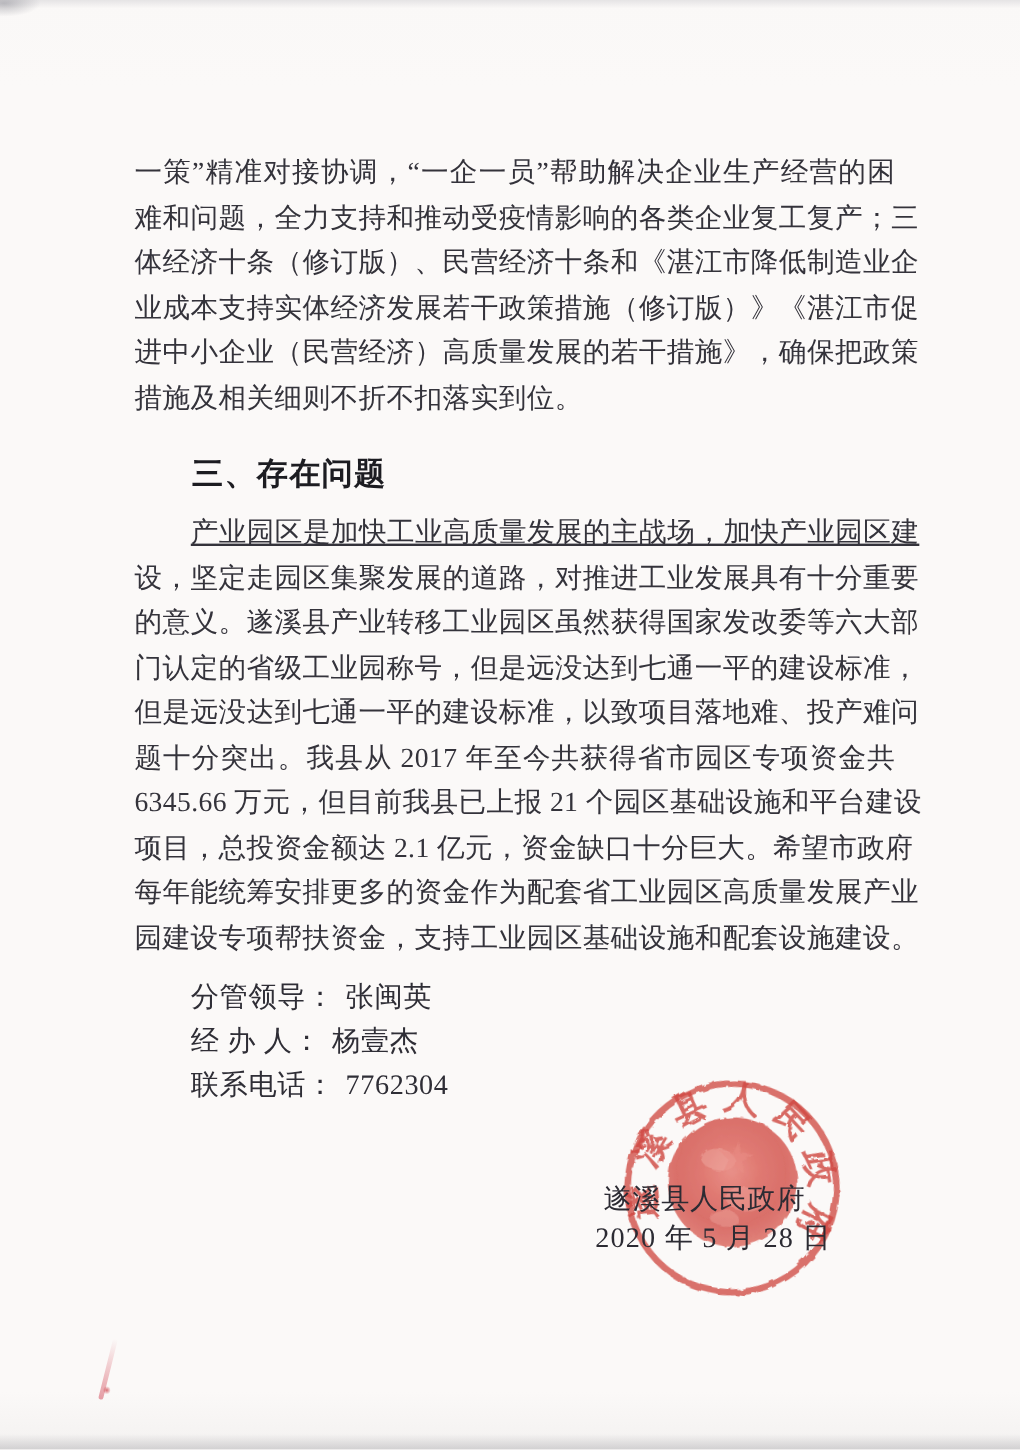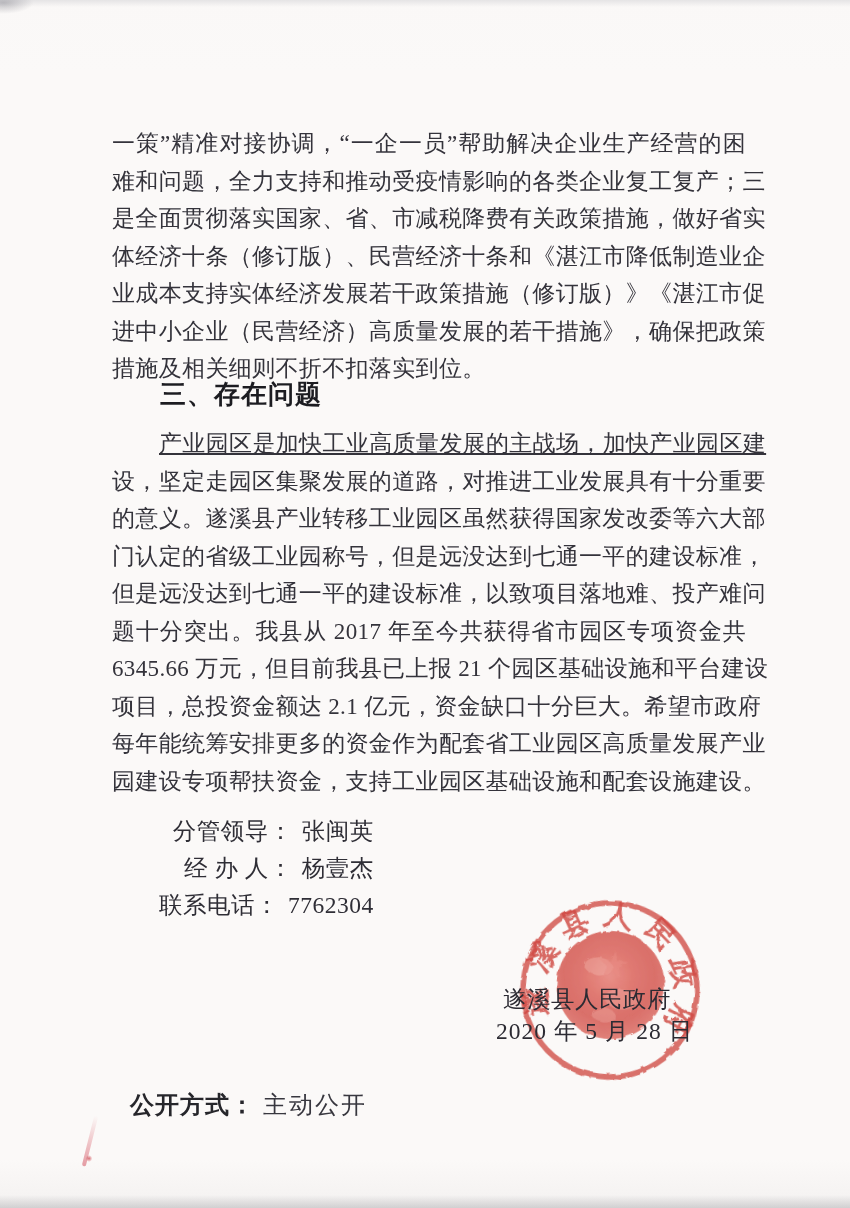--- a/index.html
+++ b/index.html
@@ -58,21 +58,21 @@
     font-family: "Liberation Sans", "DejaVu Sans", sans-serif;
     font-weight: 700;
     font-size: 26px; line-height: 30px;
     color: #1c1c21;
     letter-spacing: 1px;
   }
   .contact-block {
     position: absolute; left: 159px; top: 813px;
     color: #2f2e36; font-size: 23.5px;
   }
-  .contact-row { height: 37px; line-height: 37px; letter-spacing: 0.5px; text-align: right; }
+  .contact-row { height: 37px; line-height: 37px; letter-spacing: 0.5px; }
   .contact-row .value { margin-left: 9px; }
   .signature-issuer {
     position: absolute; left: 503px; top: 983px;
     font-size: 23.5px; letter-spacing: 0.5px; color: #2c2b33; z-index: 3;
   }
   .signature-date {
     position: absolute; left: 496px; top: 1015px;
     font-size: 23.5px; letter-spacing: 1px; color: #2c2b33; z-index: 3;
   }
   .footer-line {
@@ -94,21 +94,20 @@
 <body>
 
 <div class="page">
 
   <div class="edge-top"></div>
   <div class="corner-smudge"></div>
 
   <div class="body-block" style="top:125px">
     <div class="line">一策”精准对接协调，“一企一员”帮助解决企业生产经营的困</div>
     <div class="line">难和问题，全力支持和推动受疫情影响的各类企业复工复产；三</div>
-    <div class="line">是全面贯彻落实国家、省、市减税降费有关政策措施，做好省实</div>
     <div class="line">体经济十条（修订版）、民营经济十条和《湛江市降低制造业企</div>
     <div class="line">业成本支持实体经济发展若干政策措施（修订版）》《湛江市促</div>
     <div class="line">进中小企业（民营经济）高质量发展的若干措施》，确保把政策</div>
     <div class="line short">措施及相关细则不折不扣落实到位。</div>
   </div>
 
   <div class="section-heading">三、存在问题</div>
 
   <div class="body-block" style="top:425px">
     <div class="line indent">产业园区是加快工业高质量发展的主战场，加快产业园区建</div>
@@ -160,21 +159,18 @@
         <text font-family="Liberation Sans, DejaVu Sans, sans-serif" font-size="29" font-weight="700" fill="#cc3b33" fill-opacity="0.82" letter-spacing="11">
           <textPath href="#sealArc" startOffset="10">遂溪县人民政府</textPath>
         </text>
       </g>
     </svg>
   </div>
 
   <div class="signature-issuer">遂溪县人民政府</div>
   <div class="signature-date">2020 年 5 月 28 日</div>
 
-  <div class="footer-line">
-    <span class="label">公开方式：</span><span class="value">主动公开</span>
-  </div>
 
   <div class="pink-streak"></div>
   <div class="pink-dot"></div>
   <div class="edge-bottom"></div>
 
 </div>
 
 </body></html>

